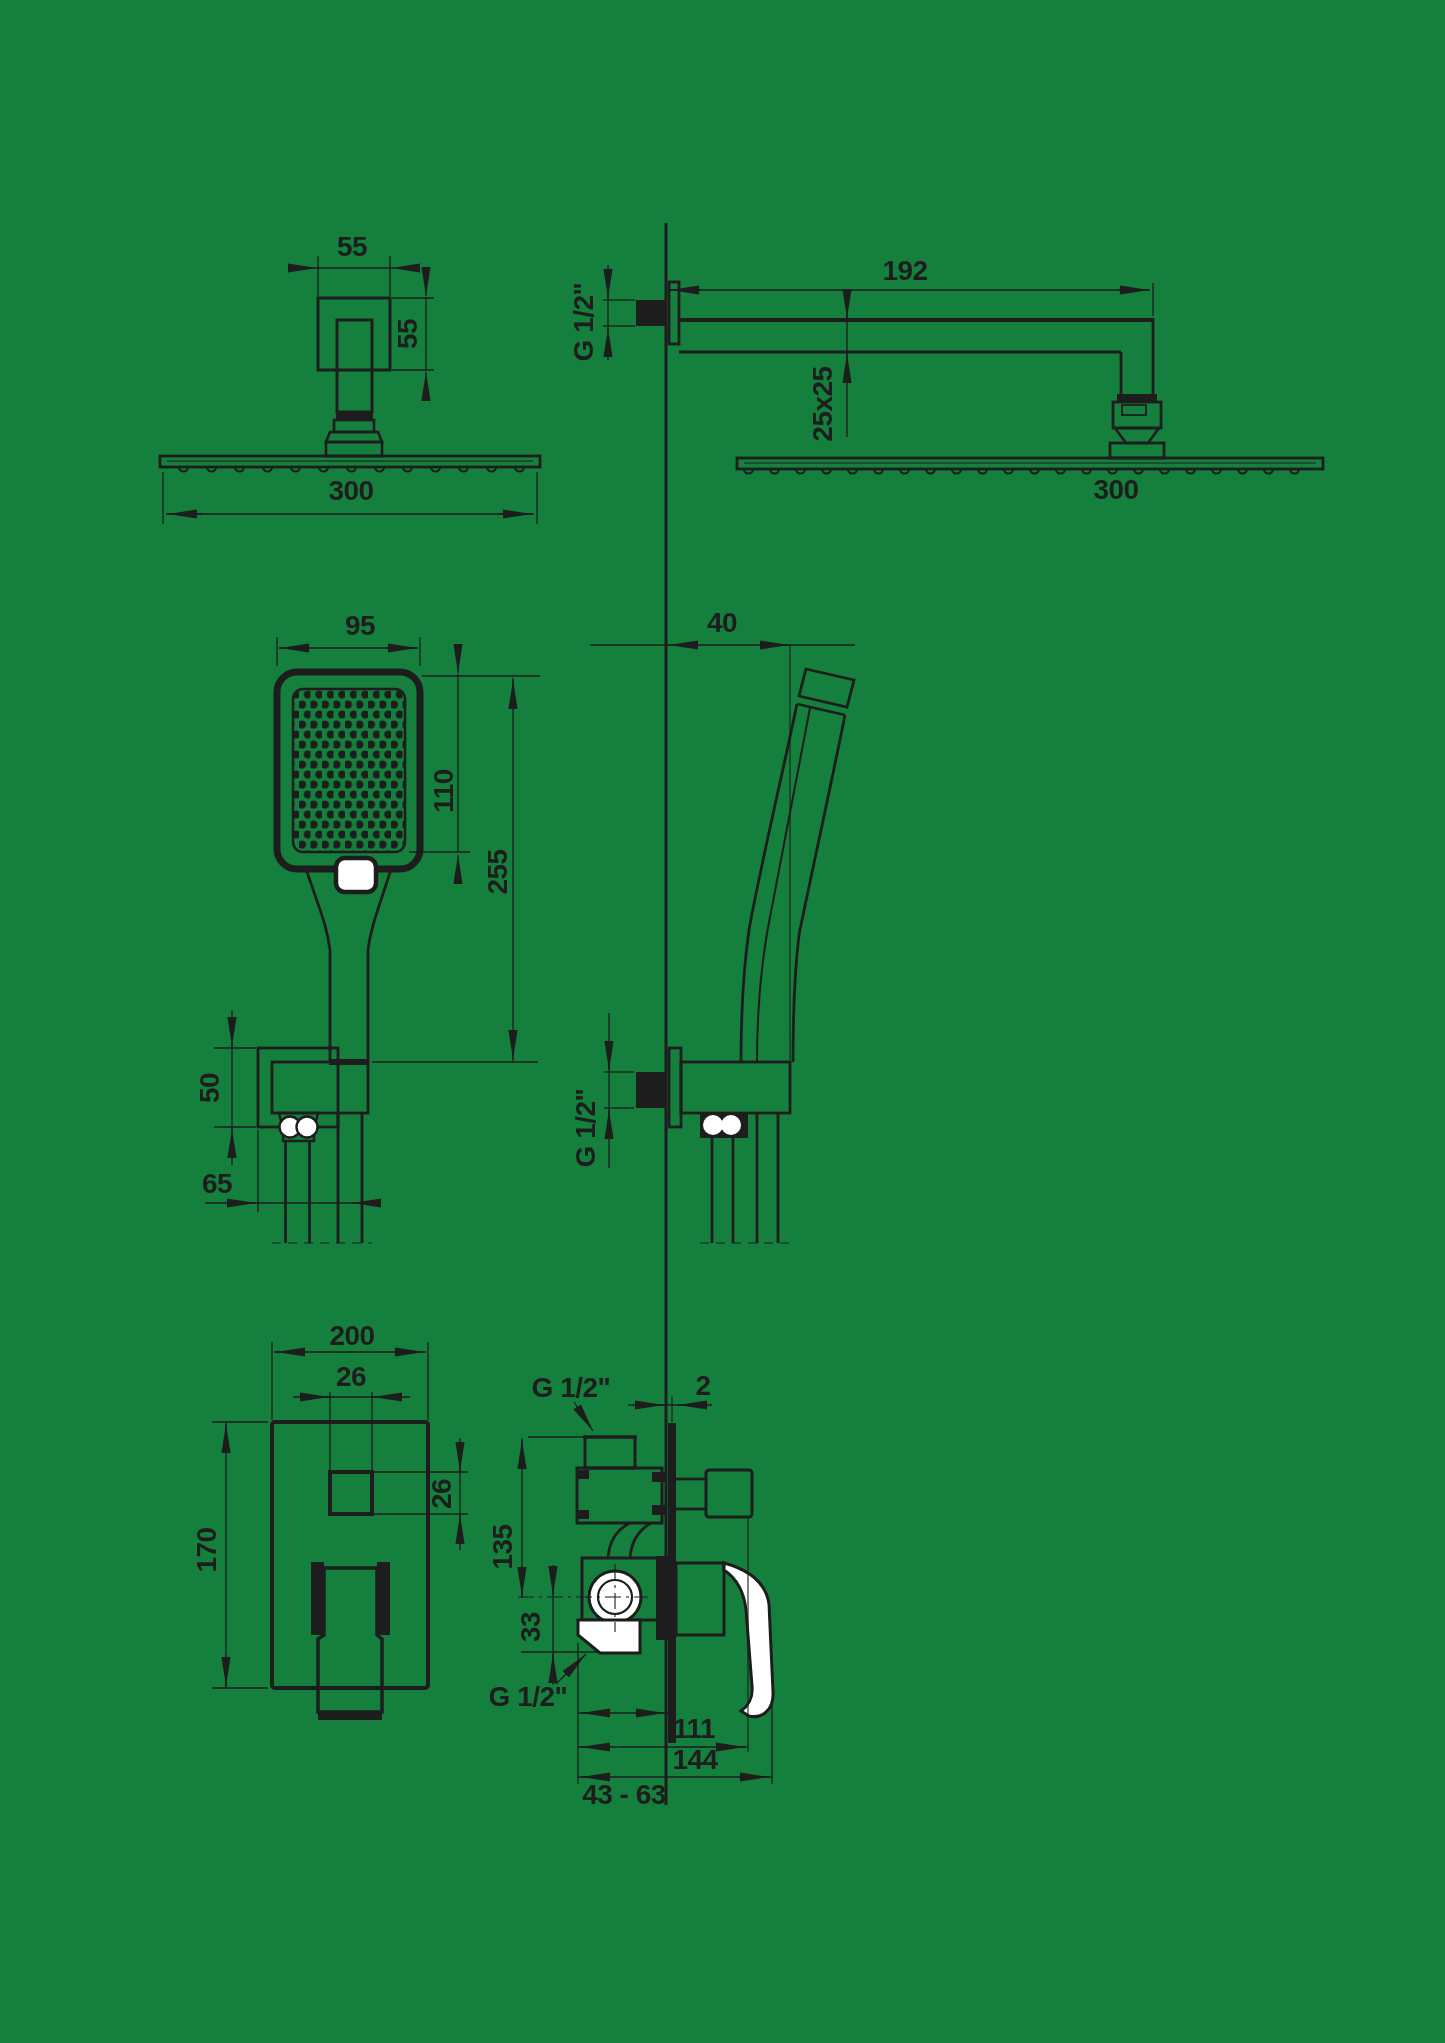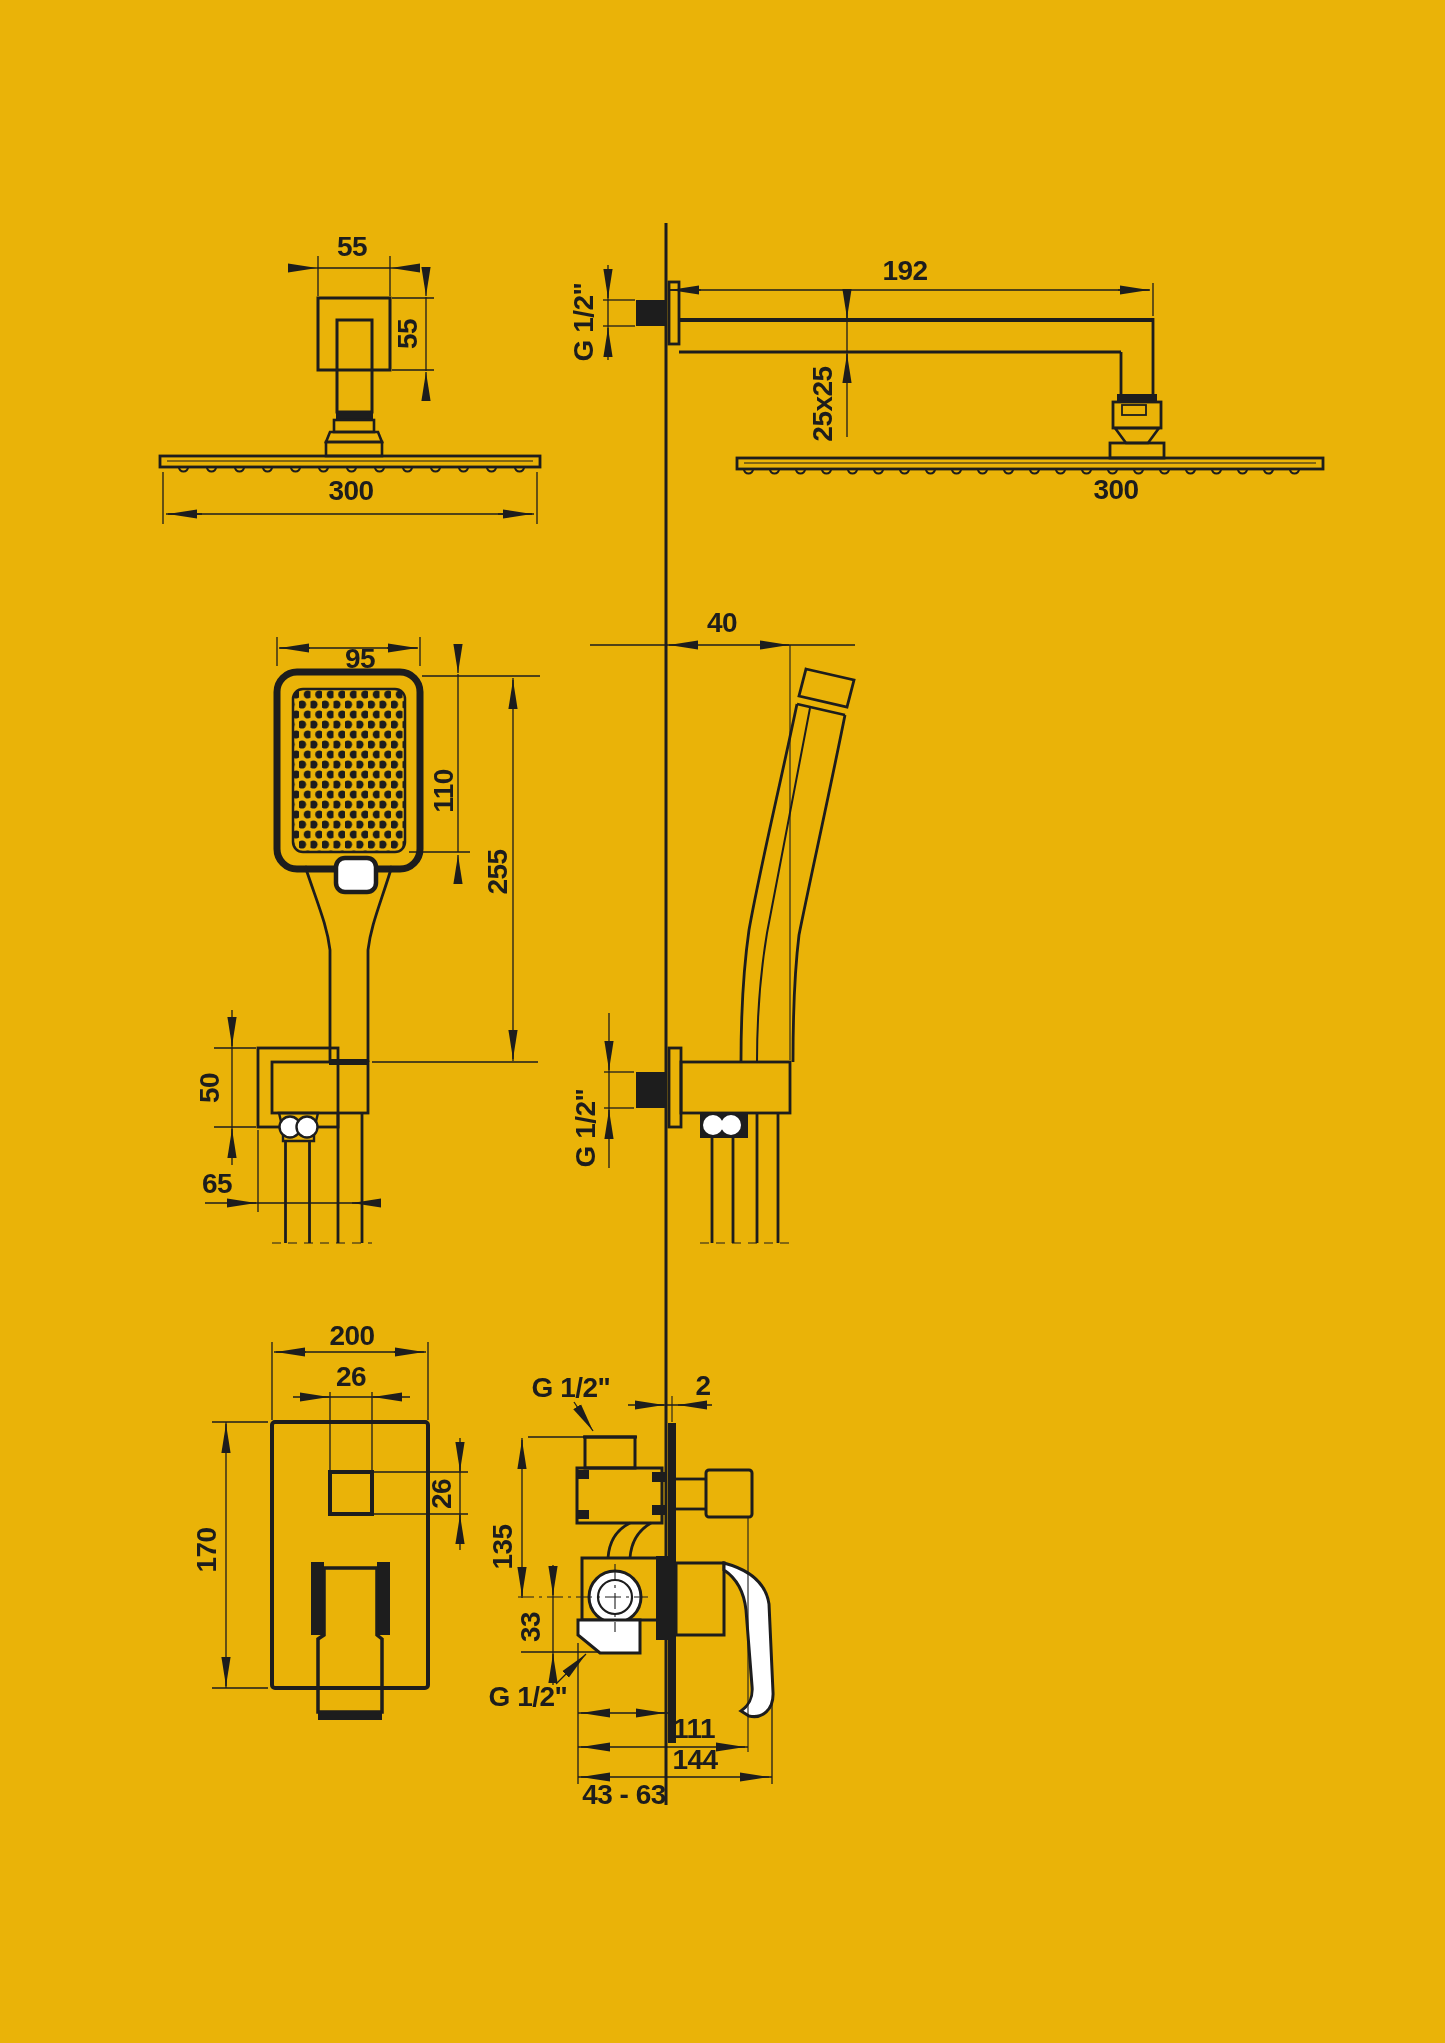--- a/index.html
+++ b/index.html
@@ -1,16 +1,16 @@
 <!DOCTYPE html>
 <html><head>
 <meta charset="utf-8">
 <style>
   html,body{margin:0;padding:0;background:#fff;}
-  #sheet{position:relative;width:1445px;height:2043px;background:#eab308;overflow:hidden;
+  #sheet{position:relative;width:1445px;height:2043px;background:#15803d;overflow:hidden;
          font-family:"Liberation Sans",sans-serif;text-align:right;}
   #linework{position:absolute;left:0;top:0;}
   .lbl{position:absolute;transform:translate(-50%,-50%);font-size:28px;font-weight:700;
        color:#1d1d1d;white-space:nowrap;letter-spacing:-0.5px;line-height:1;}
   .vert{transform:translate(-50%,-50%) rotate(-90deg);}
 </style>
 </head>
 <body>
 
 <div id="sheet">
@@ -249,21 +249,21 @@
 
   <div class="lbl" style="left:352px;top:247px">55</div>
   <div class="lbl vert" style="left:408px;top:334px">55</div>
   <div class="lbl" style="left:351px;top:491px">300</div>
 
   <div class="lbl" style="left:905px;top:271px">192</div>
   <div class="lbl vert" style="left:584px;top:322px">G 1/2"</div>
   <div class="lbl vert" style="left:823px;top:404px">25x25</div>
   <div class="lbl" style="left:1116px;top:490px">300</div>
 
-  <div class="lbl" style="left:360px;top:659px">95</div>
+  <div class="lbl" style="left:360px;top:626px">95</div>
   <div class="lbl vert" style="left:444px;top:791px">110</div>
   <div class="lbl vert" style="left:498px;top:872px">255</div>
   <div class="lbl vert" style="left:210px;top:1088px">50</div>
   <div class="lbl" style="left:217px;top:1184px">65</div>
 
   <div class="lbl" style="left:722px;top:623px">40</div>
   <div class="lbl vert" style="left:586px;top:1128px">G 1/2"</div>
 
   <div class="lbl" style="left:352px;top:1336px">200</div>
   <div class="lbl" style="left:351px;top:1377px">26</div>

